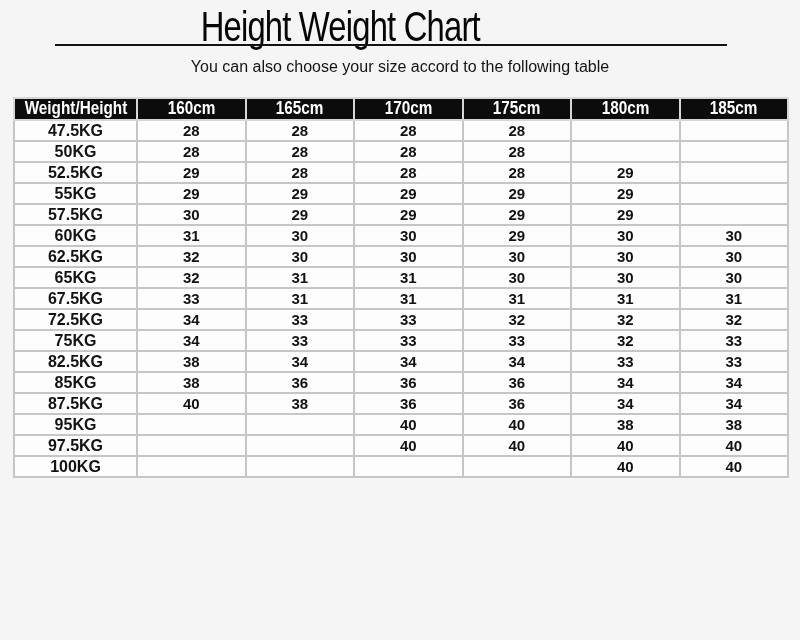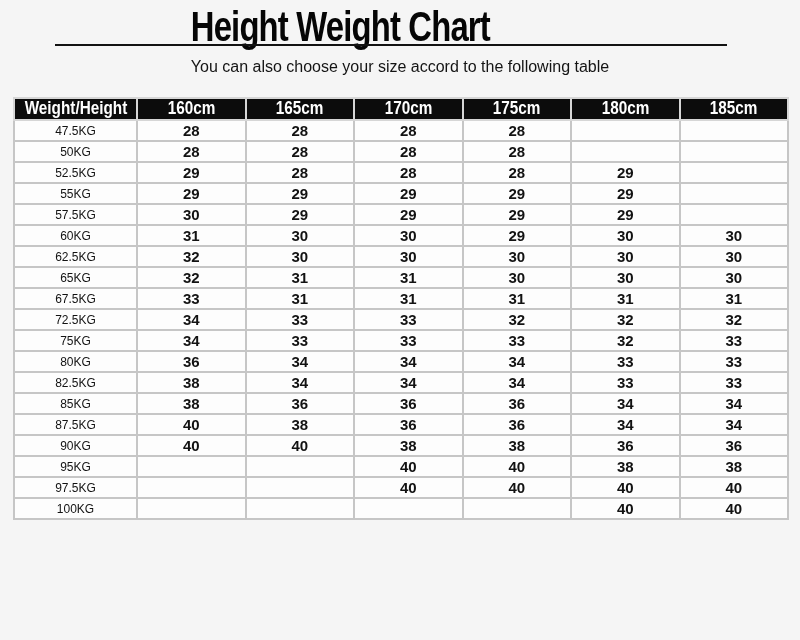--- a/index.html
+++ b/index.html
@@ -16,21 +16,21 @@
     width:800px;height:640px;
     background:var(--page-bg);
     font-family:"Liberation Sans", sans-serif;
     position:relative;
     overflow:hidden;
     color:var(--ink);
   }
   .page-title{
     position:absolute;top:2px;left:0;width:680px;
     text-align:center;
-    font-size:40px;font-weight:700;
+    font-size:40px;font-weight:400;
     letter-spacing:-1px;
     margin:0;
     color:#060606;
   }
   .page-title .condensed{
     display:inline-block;
     transform:scale(0.82,1.08);
     transform-origin:center top;
     white-space:nowrap;
   }
@@ -70,21 +70,21 @@
   .size-table td{
     background:var(--cell-bg);
     border:2px solid var(--cell-border);
     height:21px;
     padding:0;text-align:center;
     vertical-align:middle;
     font-size:15px;
     color:#121212;
     overflow:hidden;
   }
-  .size-table td.weight-cell{font-weight:400;font-size:12px;}
+  .size-table td.weight-cell{font-weight:700;font-size:16px;}
   .size-table td.size-cell{font-weight:700;}
   col.c-weight{width:123px;}
   col.c-size{width:108.5px;}
 </style>
 </head>
 <body>
 
 <h1 class="page-title"><span class="condensed">Height Weight Chart</span></h1>
 
 <div class="title-rule"></div>
@@ -206,29 +206,20 @@
       <tr>
         <td class="weight-cell">75KG</td>
         <td class="size-cell">34</td>
         <td class="size-cell">33</td>
         <td class="size-cell">33</td>
         <td class="size-cell">33</td>
         <td class="size-cell">32</td>
         <td class="size-cell">33</td>
       </tr>
       <tr>
-        <td class="weight-cell">80KG</td>
-        <td class="size-cell">36</td>
-        <td class="size-cell">34</td>
-        <td class="size-cell">34</td>
-        <td class="size-cell">34</td>
-        <td class="size-cell">33</td>
-        <td class="size-cell">33</td>
-      </tr>
-      <tr>
         <td class="weight-cell">82.5KG</td>
         <td class="size-cell">38</td>
         <td class="size-cell">34</td>
         <td class="size-cell">34</td>
         <td class="size-cell">34</td>
         <td class="size-cell">33</td>
         <td class="size-cell">33</td>
       </tr>
       <tr>
         <td class="weight-cell">85KG</td>
@@ -240,29 +231,20 @@
         <td class="size-cell">34</td>
       </tr>
       <tr>
         <td class="weight-cell">87.5KG</td>
         <td class="size-cell">40</td>
         <td class="size-cell">38</td>
         <td class="size-cell">36</td>
         <td class="size-cell">36</td>
         <td class="size-cell">34</td>
         <td class="size-cell">34</td>
-      </tr>
-      <tr>
-        <td class="weight-cell">90KG</td>
-        <td class="size-cell">40</td>
-        <td class="size-cell">40</td>
-        <td class="size-cell">38</td>
-        <td class="size-cell">38</td>
-        <td class="size-cell">36</td>
-        <td class="size-cell">36</td>
       </tr>
       <tr>
         <td class="weight-cell">95KG</td>
         <td class="size-cell"></td>
         <td class="size-cell"></td>
         <td class="size-cell">40</td>
         <td class="size-cell">40</td>
         <td class="size-cell">38</td>
         <td class="size-cell">38</td>
       </tr>

